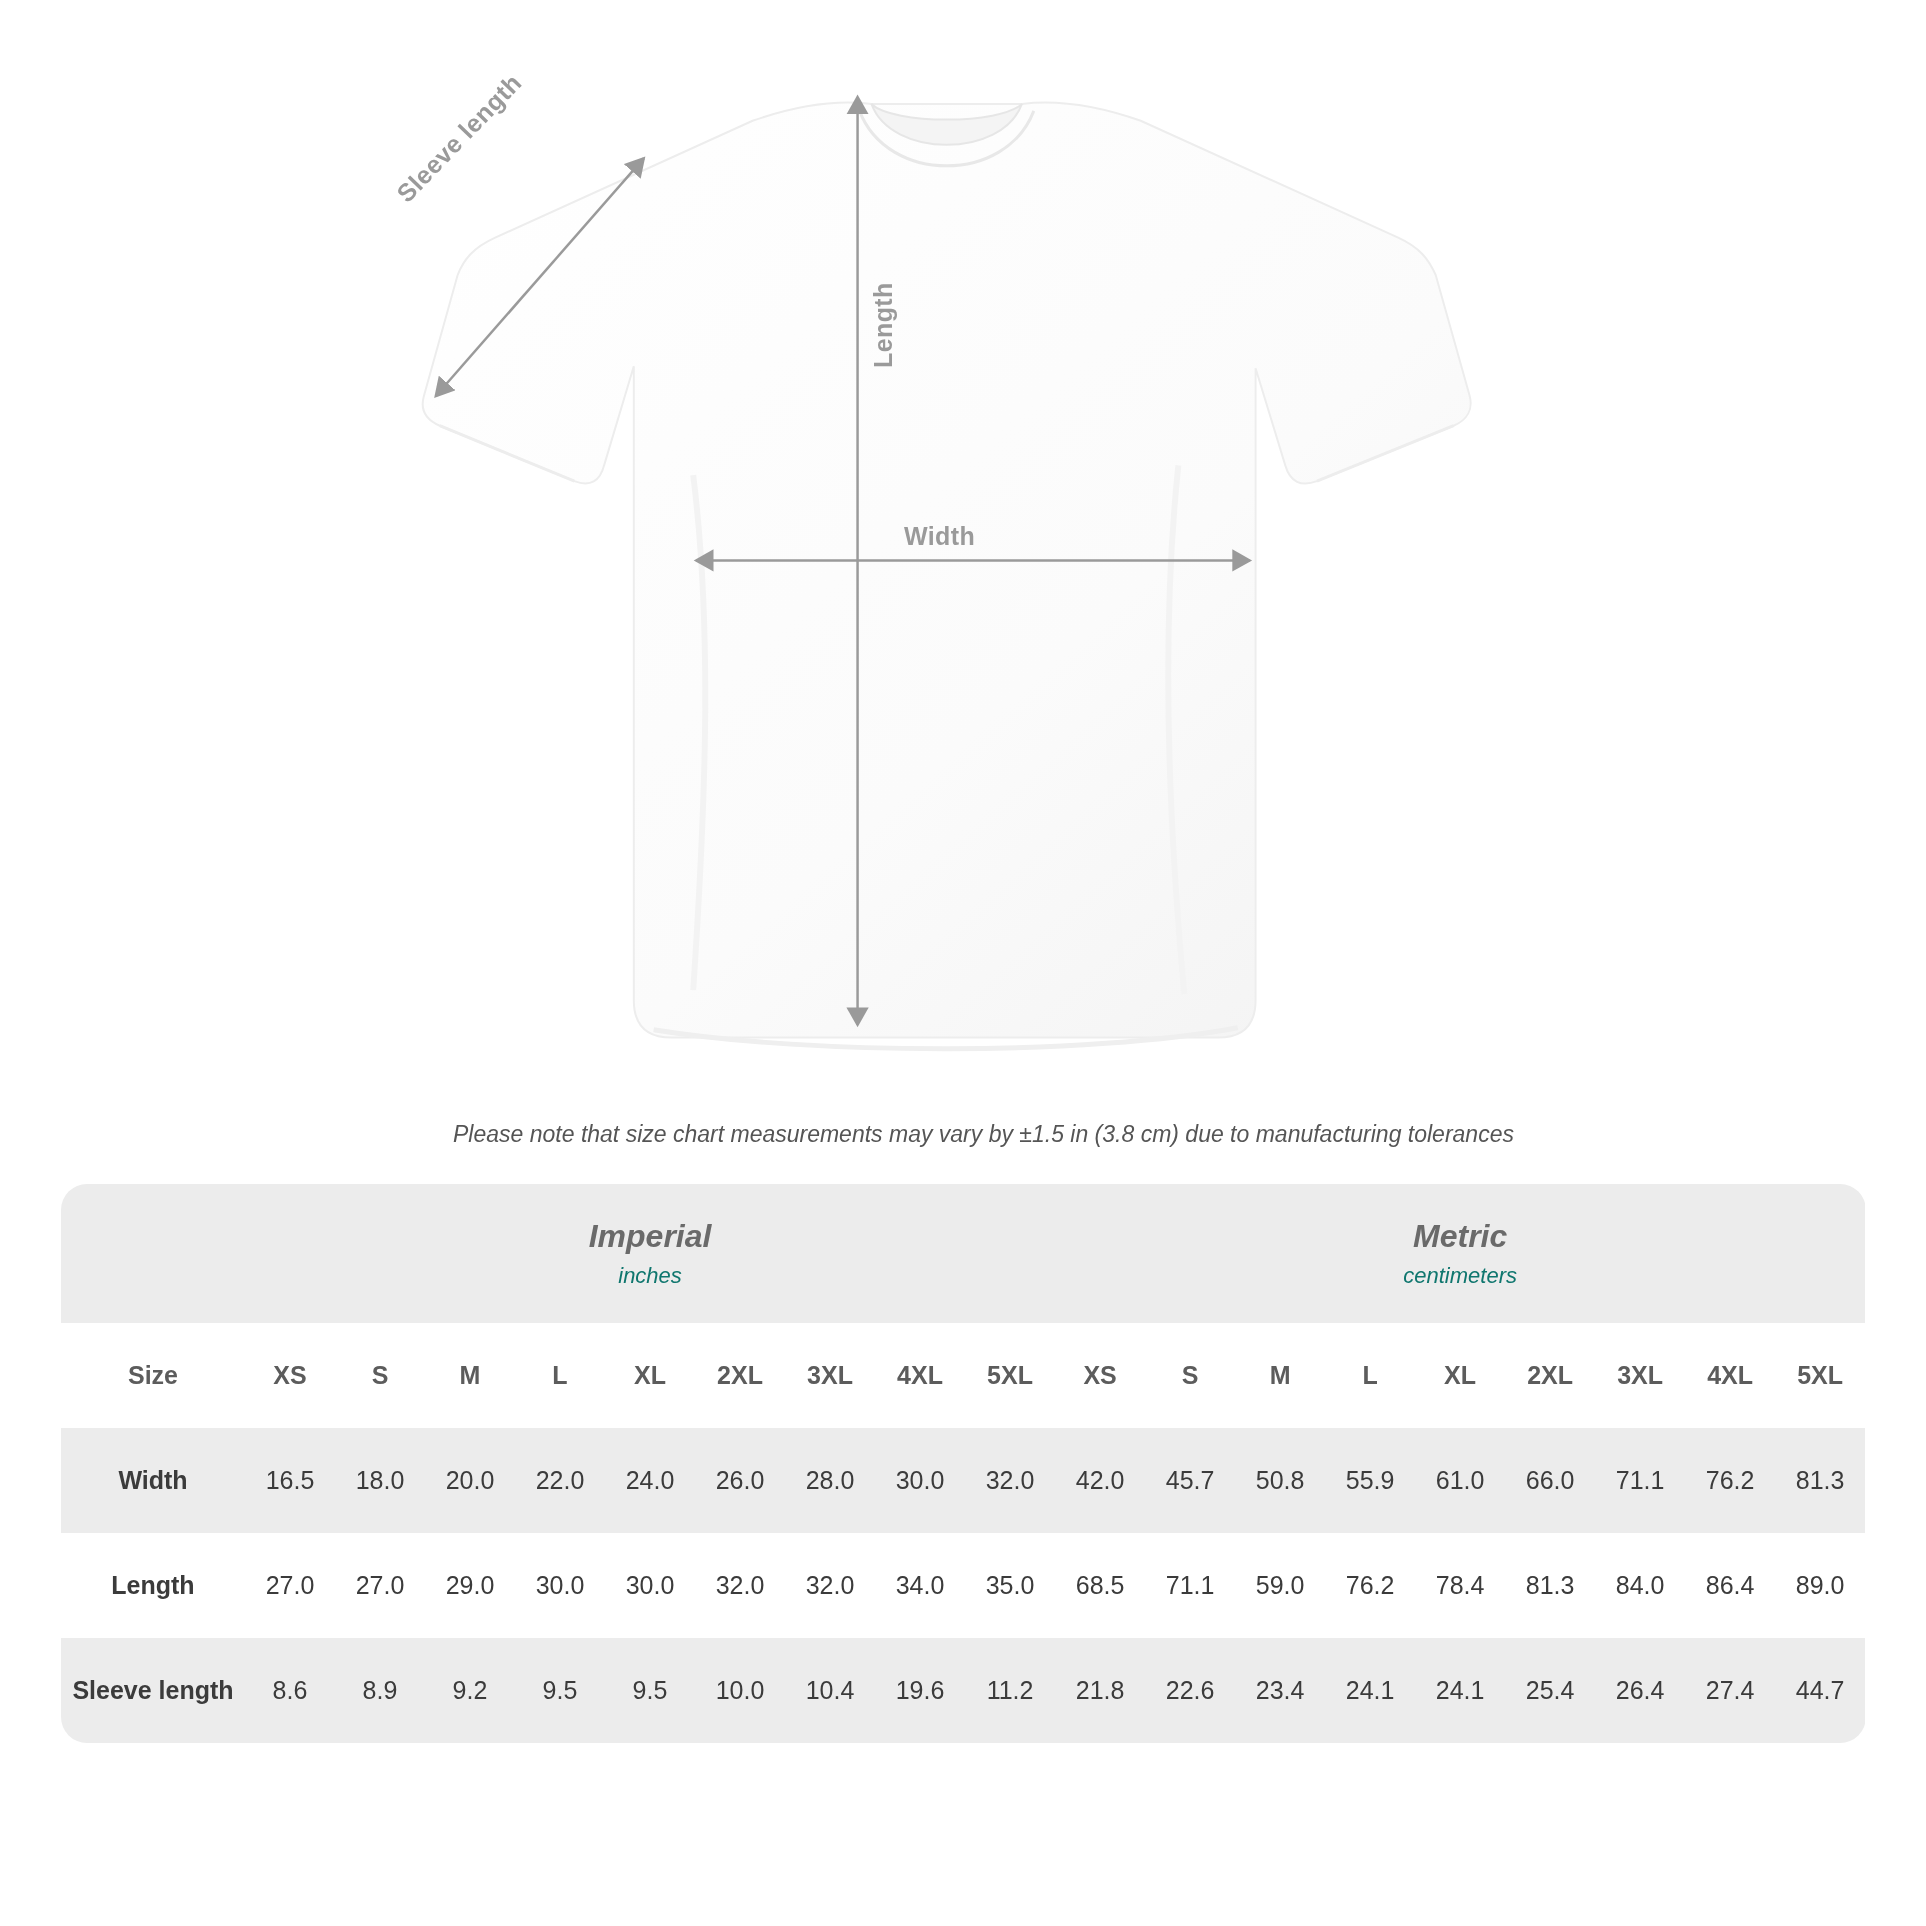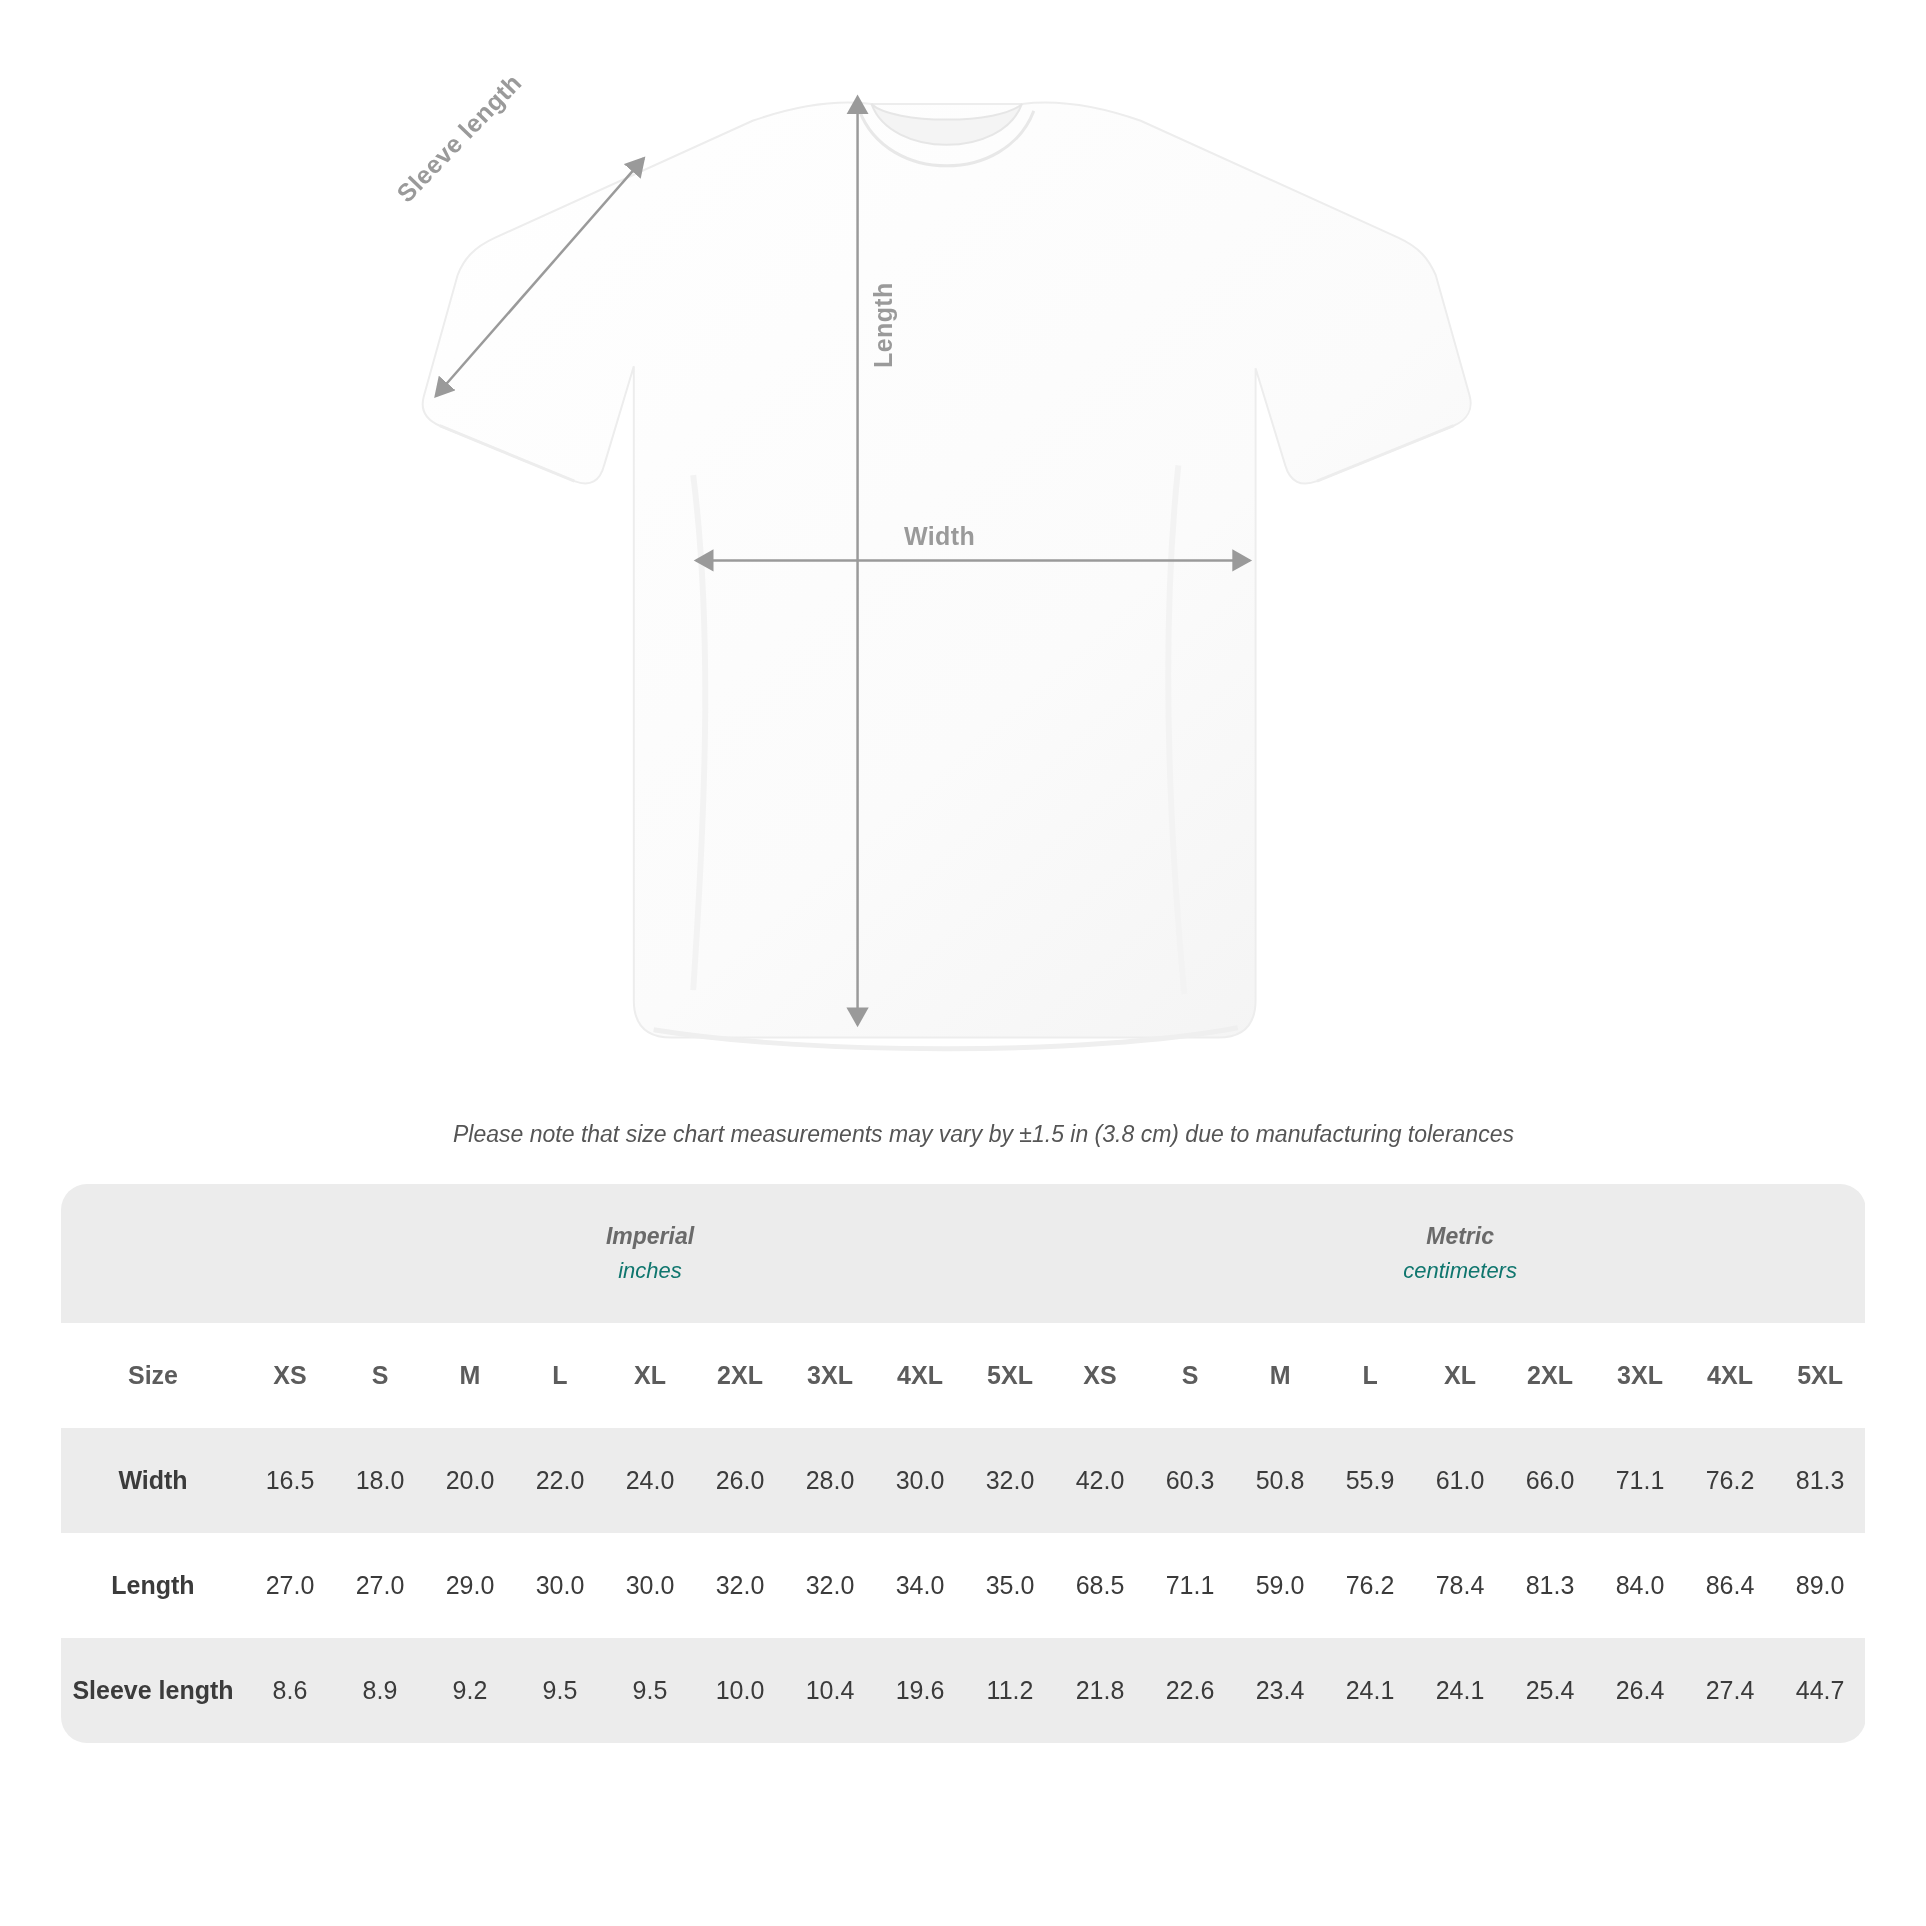--- a/index.html
+++ b/index.html
@@ -92,21 +92,21 @@
     text-align: center;
     vertical-align: middle;
     border: none;
   }
   .unit-row td {
     background: #ececec;
     height: 139px;
     padding: 0;
   }
   .unit-name {
-    font-size: 23px;
+    font-size: 32px;
     font-weight: bold;
     font-style: italic;
     color: #6a6a6a;
   }
   .unit-sub {
     font-size: 22px;
     font-style: italic;
     color: #0f766e;
     margin-top: 8px;
   }
@@ -276,21 +276,21 @@
           <td>16.5</td>
           <td>18.0</td>
           <td>20.0</td>
           <td>22.0</td>
           <td>24.0</td>
           <td>26.0</td>
           <td>28.0</td>
           <td>30.0</td>
           <td>32.0</td>
           <td>42.0</td>
-          <td>60.3</td>
+          <td>45.7</td>
           <td>50.8</td>
           <td>55.9</td>
           <td>61.0</td>
           <td>66.0</td>
           <td>71.1</td>
           <td>76.2</td>
           <td>81.3</td>
         </tr>
 
         <tr class="data-row plain">

